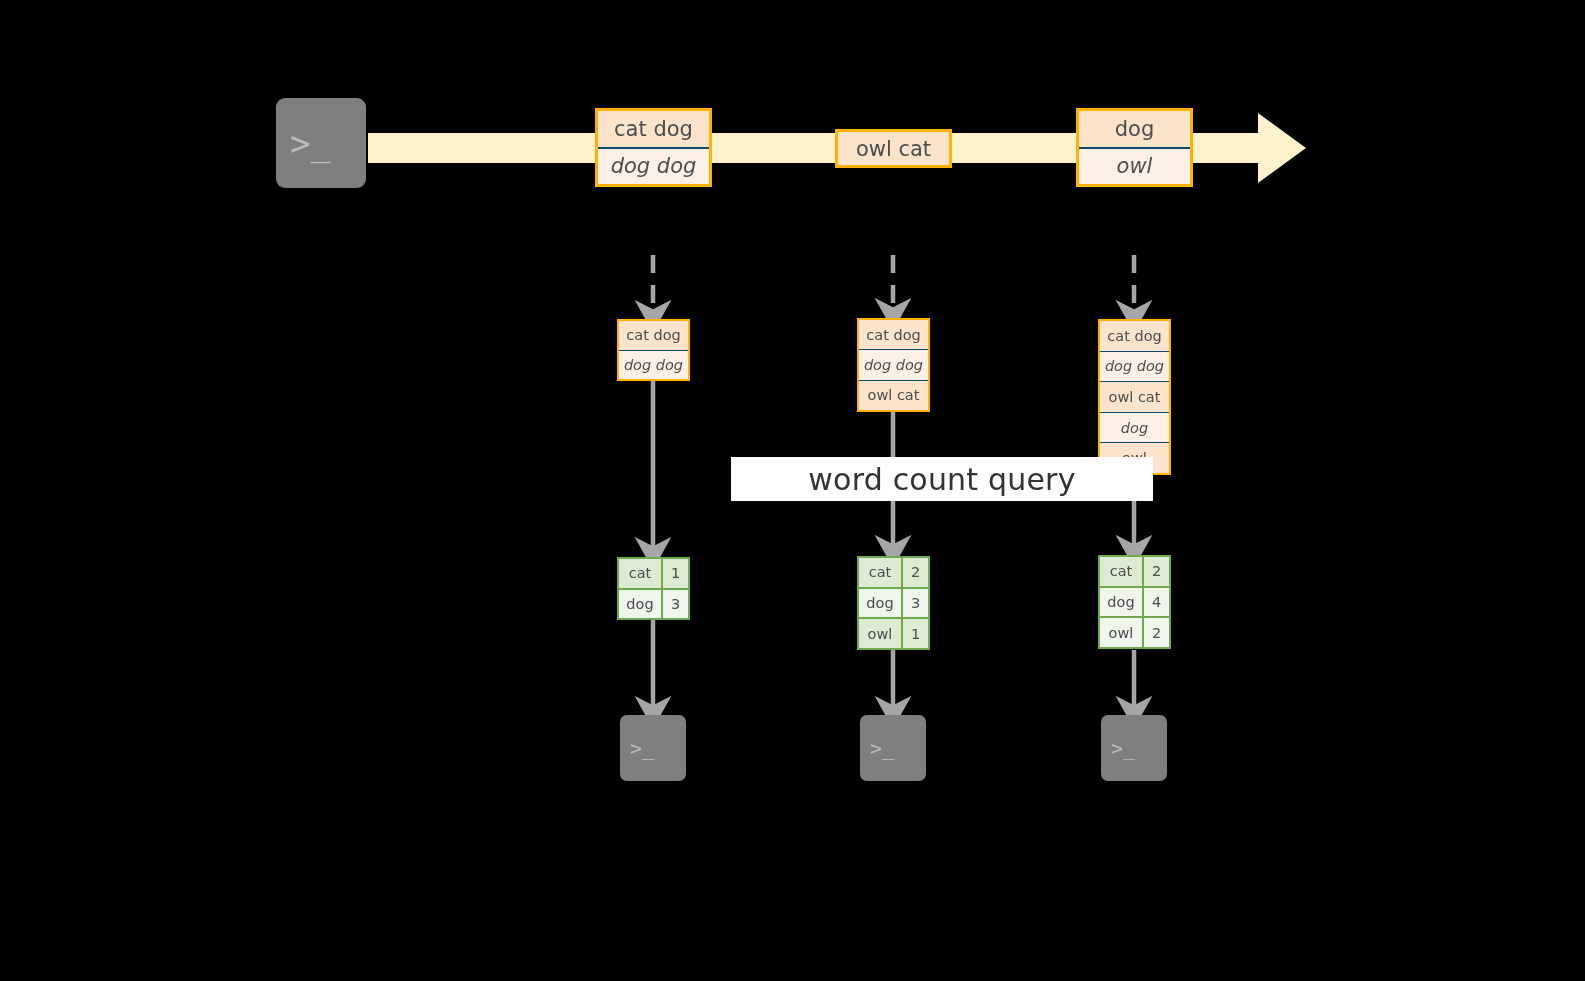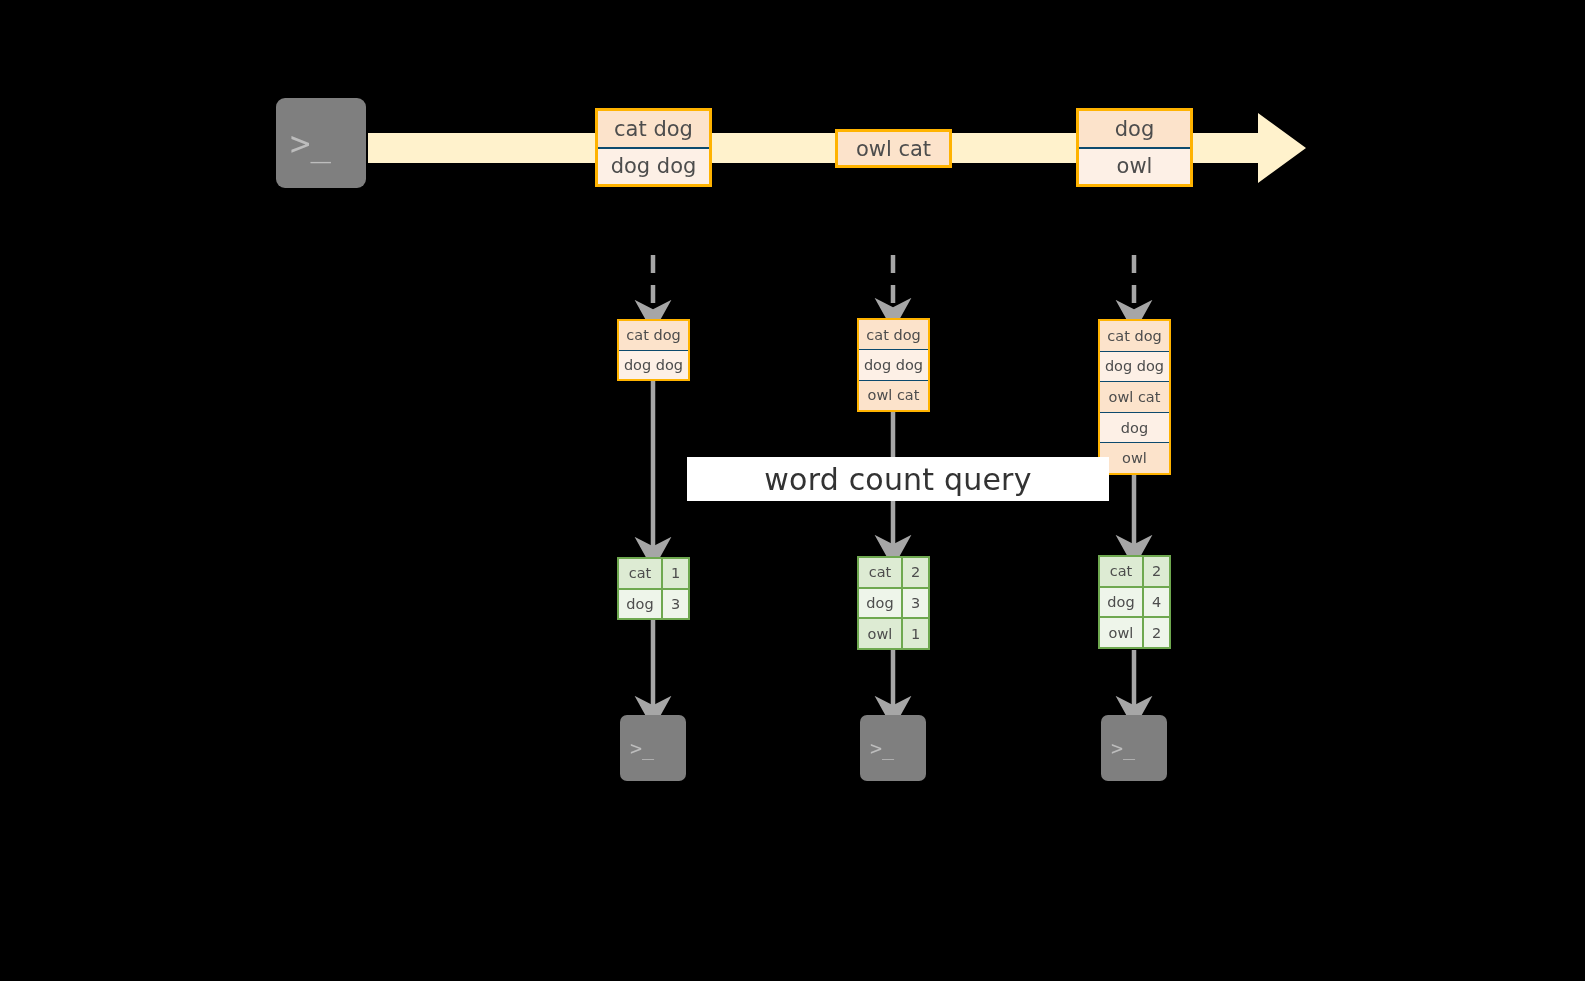--- a/index.html
+++ b/index.html
@@ -61,21 +61,21 @@
     flex: 1 1 auto;
     display: flex;
     align-items: center;
     justify-content: center;
     color: #4d4d4d;
     white-space: nowrap;
     border-bottom: 1px solid #0c4a6e;
   }
   .msgrow:last-child { border-bottom: none; }
   .msgrow.dark  { background: #FCE3CB; }
-  .msgrow.light { background: #FDF0E6; }
+  .msgrow.light { background: #FDF0E6; font-style: italic; }
 
   
   .top-box { border-width: 3px; }
   .top-box .msgrow { font-size: 21px; border-bottom-width: 2px; }
 
   
   .stack-box { border-width: 2.5px; }
   .stack-box .msgrow { font-size: 14.5px; }
 
   
@@ -109,20 +109,21 @@
   .banner {
     position: absolute;
     background: #FFFFFF;
     display: flex;
     align-items: center;
     justify-content: center;
     color: #333333;
     font-size: 30px;
     letter-spacing: 0.2px;
     white-space: nowrap;
+    margin-left: 44px;
   }
 </style>
 </head>
 <body>
 
 <div class="stage">
 
   <svg class="layer" viewBox="0 0 1585 981" xmlns="http://www.w3.org/2000/svg">
     <defs>
       <marker id="grayhead" markerWidth="9" markerHeight="9" refX="3.6" refY="4.5" orient="auto" markerUnits="strokeWidth">

